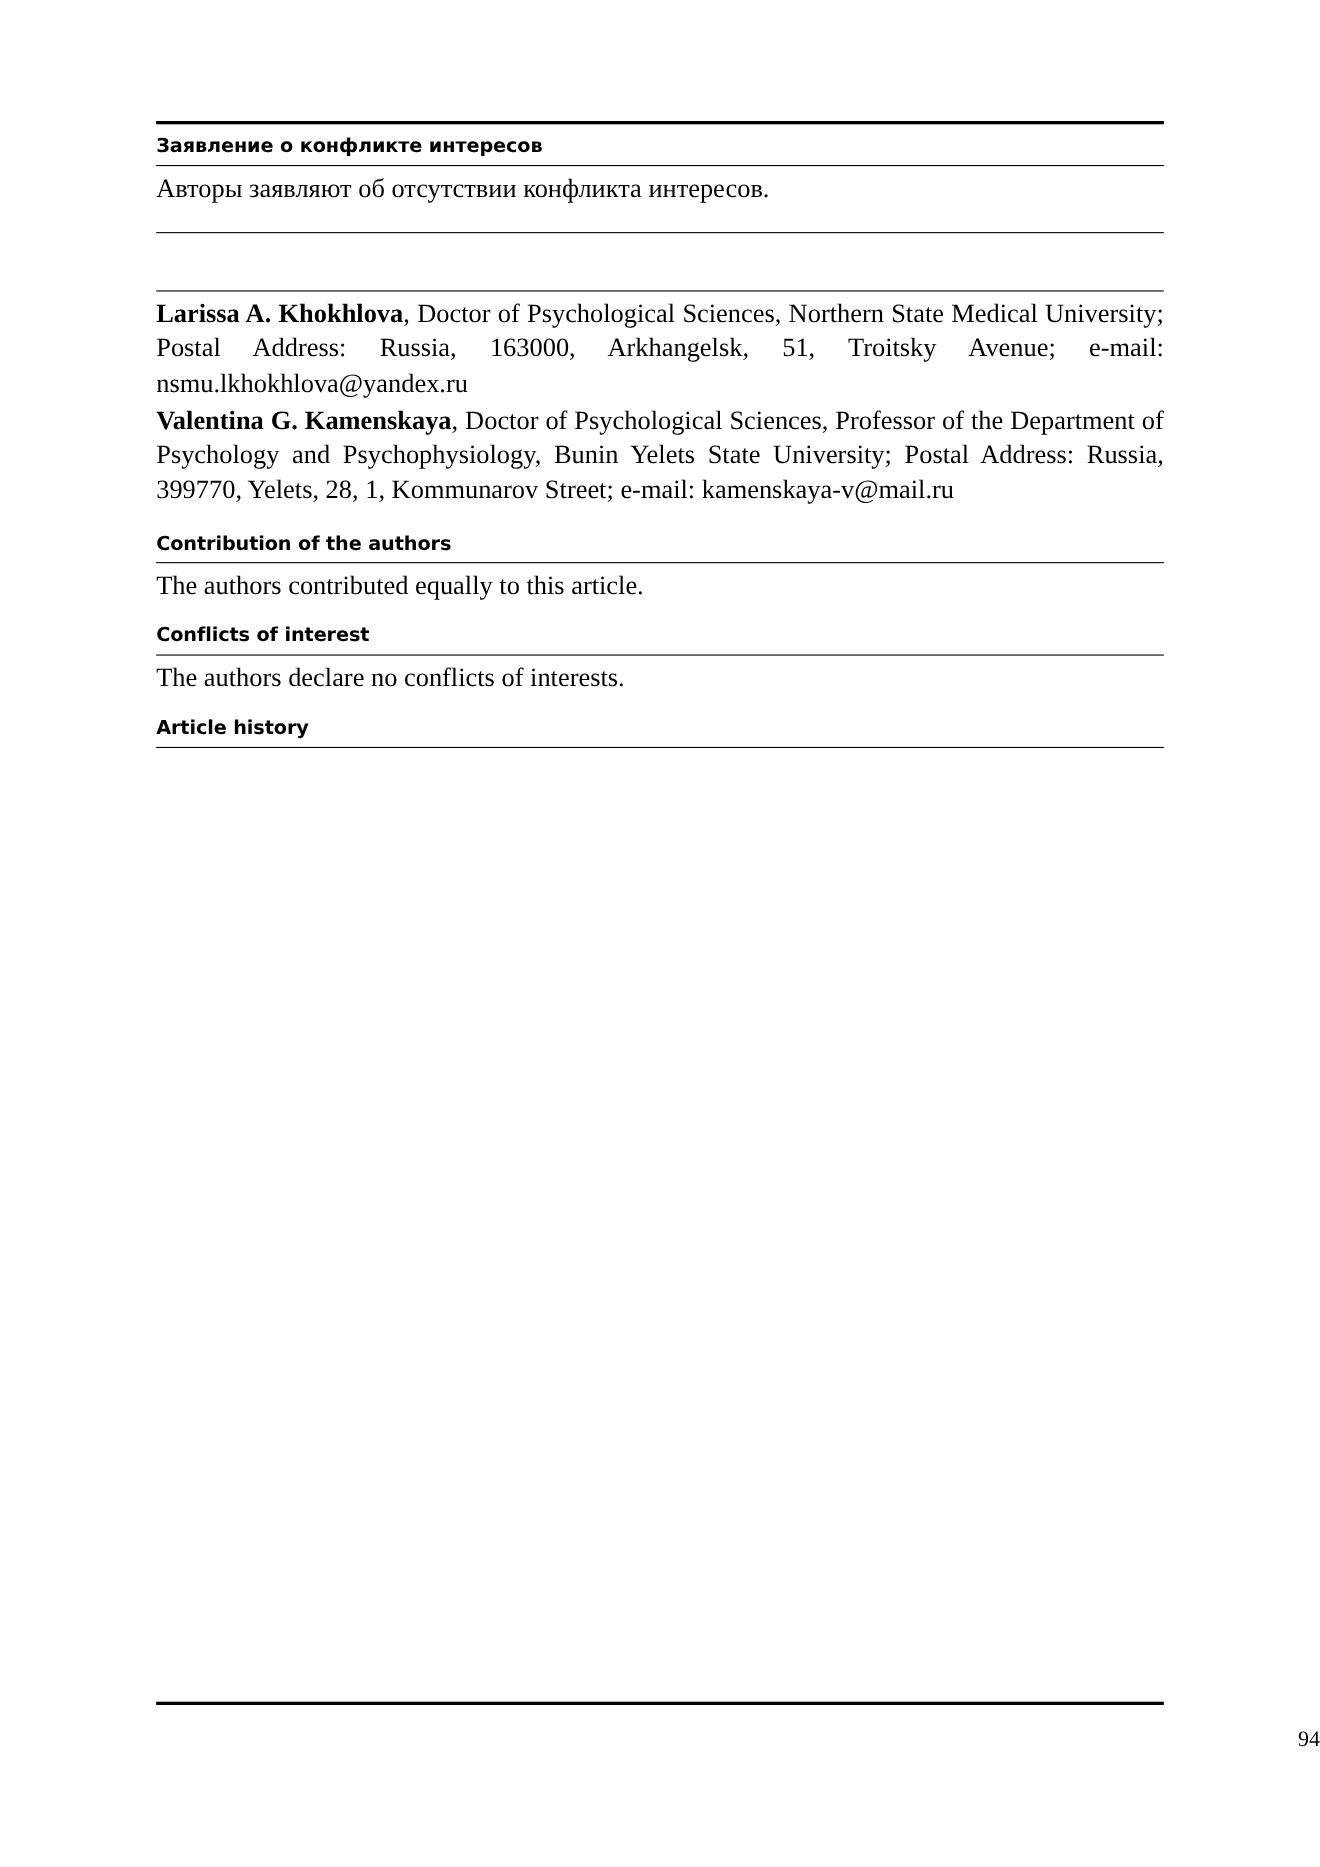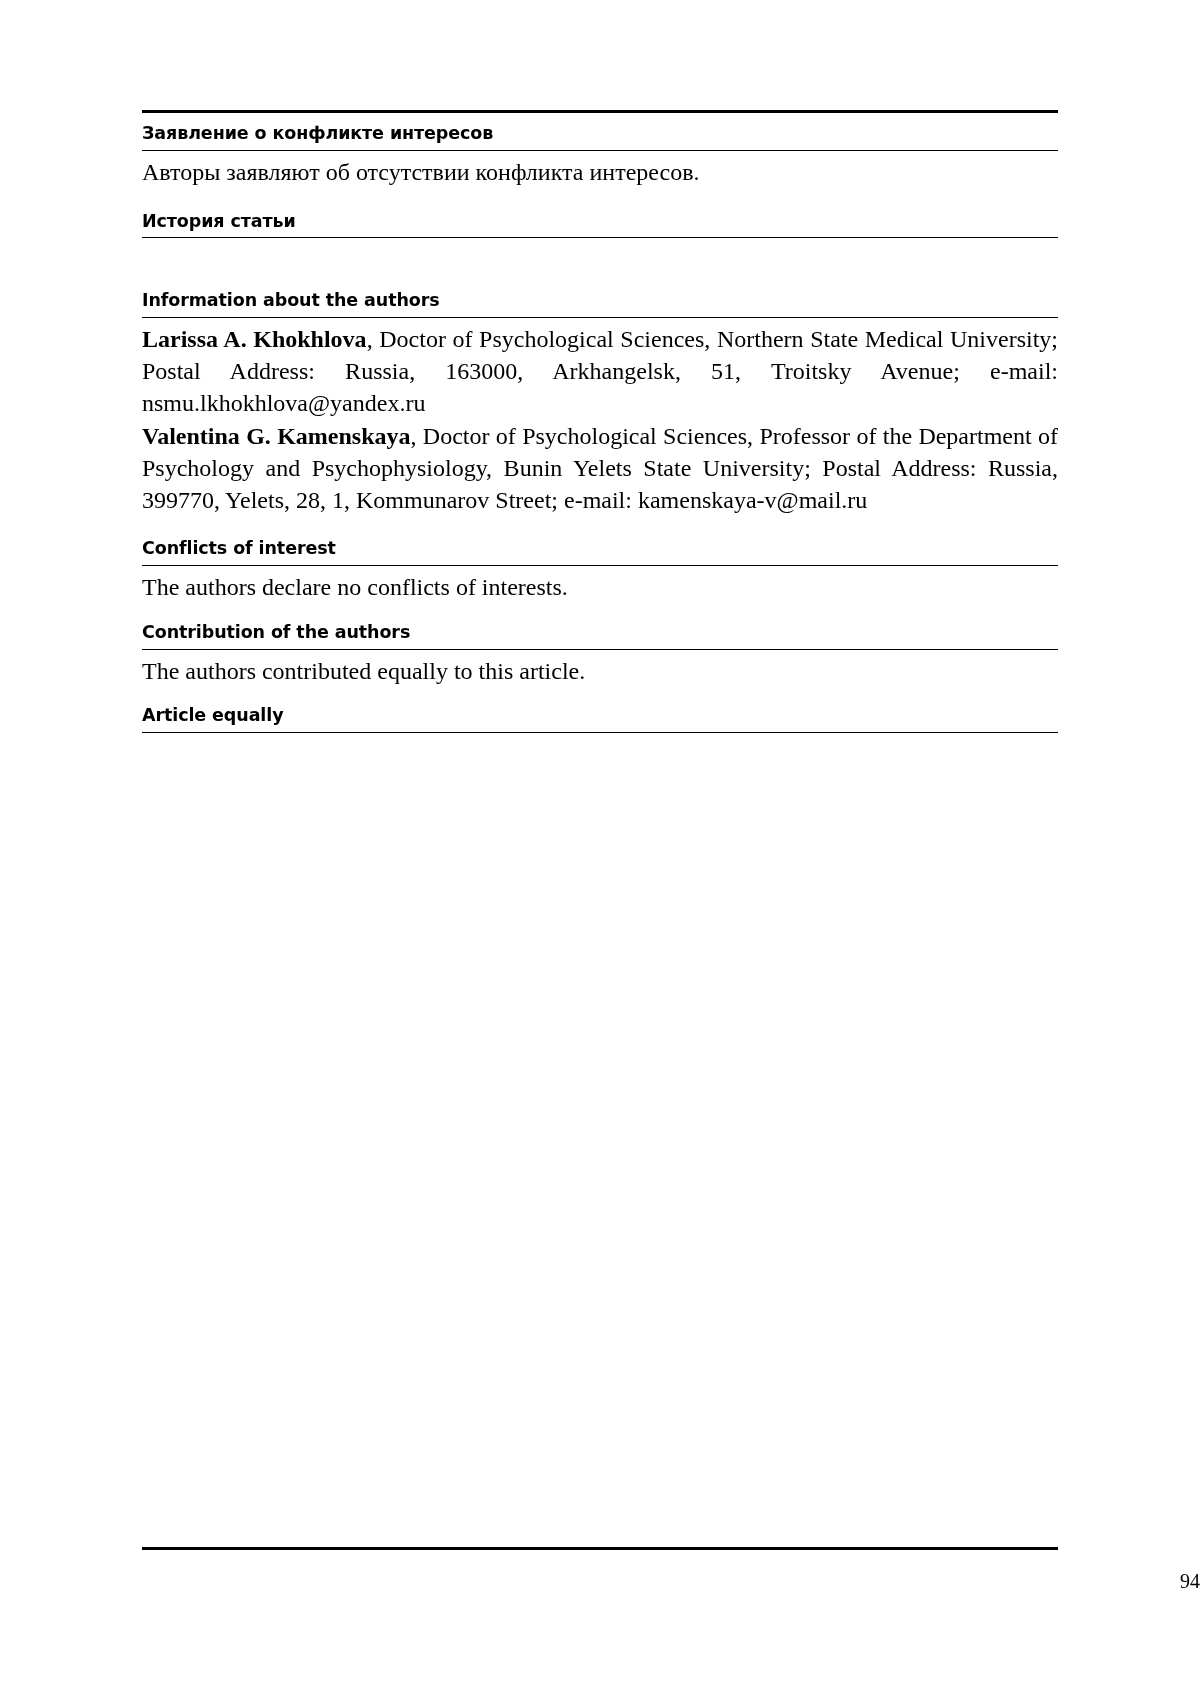--- a/index.html
+++ b/index.html
@@ -99,51 +99,49 @@
 
     <div class="rule-top"></div>
 
     <div class="block">
       <div class="section-head">Заявление о конфликте интересов</div>
       <div class="head-rule"></div>
       <p class="body-text para">Авторы заявляют об отсутствии конфликта интересов.</p>
     </div>
 
     <div class="block">
-      <div class="section-head">История статьи</div>
       <div class="head-rule"></div>
     </div>
 
     <div class="gap-large"></div>
 
     <div class="block">
-      <div class="section-head">Information about the authors</div>
       <div class="head-rule"></div>
       <p class="body-text para nowrap-justify">
         <span class="author-name">Larissa A. Khokhlova</span><span>, Doctor of Psychological Sciences, Northern State Medical University; Postal Address: Russia, 163000, Arkhangelsk, 51, Troitsky Avenue; e-mail: nsmu.lkhokhlova@yandex.ru</span>
       </p>
       <p class="body-text para nowrap-justify">
         <span class="author-name">Valentina G. Kamenskaya</span><span>, Doctor of Psychological Sciences, Professor of the Department of Psychology and Psychophysiology, Bunin Yelets State University; Postal Address: Russia, 399770, Yelets, 28, 1, Kommunarov Street; e-mail: kamenskaya-v@mail.ru</span>
       </p>
     </div>
 
     <div class="block-tight">
+      <div class="section-head">Contribution of the authors</div>
+      <div class="head-rule"></div>
+      <p class="body-text para">The authors contributed equally to this article.</p>
+    </div>
+
+    <div class="block-tight">
       <div class="section-head">Conflicts of interest</div>
       <div class="head-rule"></div>
       <p class="body-text para">The authors declare no conflicts of interests.</p>
     </div>
 
     <div class="block-tight">
-      <div class="section-head">Contribution of the authors</div>
-      <div class="head-rule"></div>
-      <p class="body-text para">The authors contributed equally to this article.</p>
-    </div>
-
-    <div class="block-tight">
-      <div class="section-head">Article equally</div>
+      <div class="section-head">Article history</div>
       <div class="head-rule"></div>
     </div>
 
   </div>
 
   <div class="rule-bottom"></div>
   <div class="page-number">94</div>
 
 </div>
 

